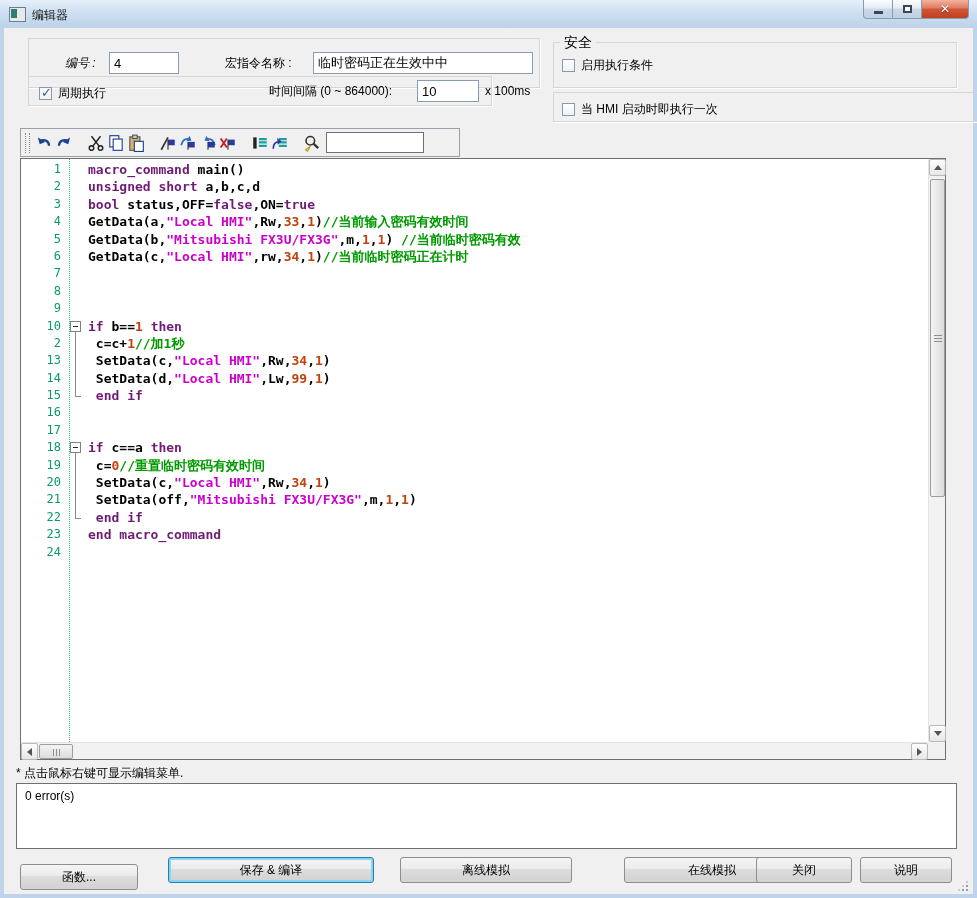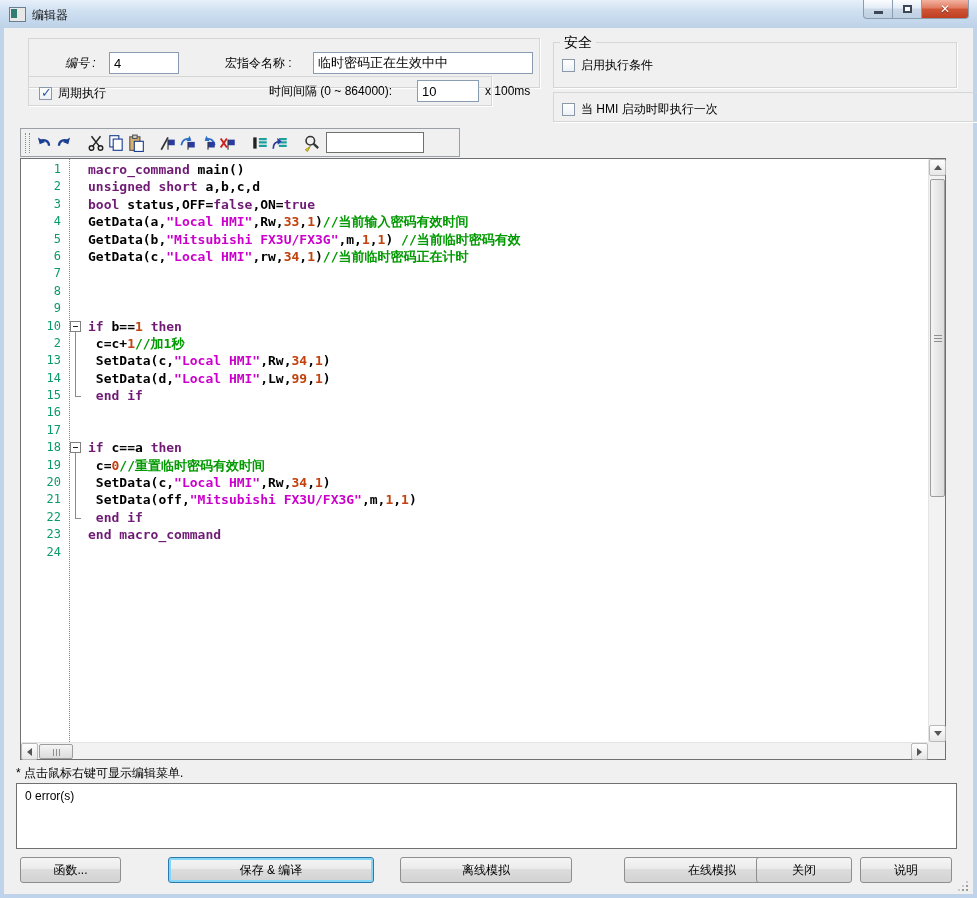--- a/index.html
+++ b/index.html
@@ -379,21 +379,21 @@
         <div class="sb-btn sb-right">
             <span class="tri tri-right"></span>
           </div>
       </div>
       <div class="sb-corner"></div>
     </div>
 
     <div class="hint">* 点击鼠标右键可显示编辑菜单.</div>
     <div class="output">0 error(s)</div>
 
-    <div class="btn" style="left:16px;width:101px;">函数...</div>
+    <div class="btn" style="left:16px;width:118px;margin-top:7px;">函数...</div>
     <div class="btn default" style="left:164px;width:206px;">保存 &amp; 编译</div>
     <div class="btn" style="left:396px;width:172px;">离线模拟</div>
     <div class="btn" style="left:580px;width:176px;margin-left:40px;">在线模拟</div>
     <div class="btn" style="left:752px;width:96px;">关闭</div>
     <div class="btn" style="left:856px;width:92px;">说明</div>
 
     <div class="grip"></div>
   </div>
 </div>
 

